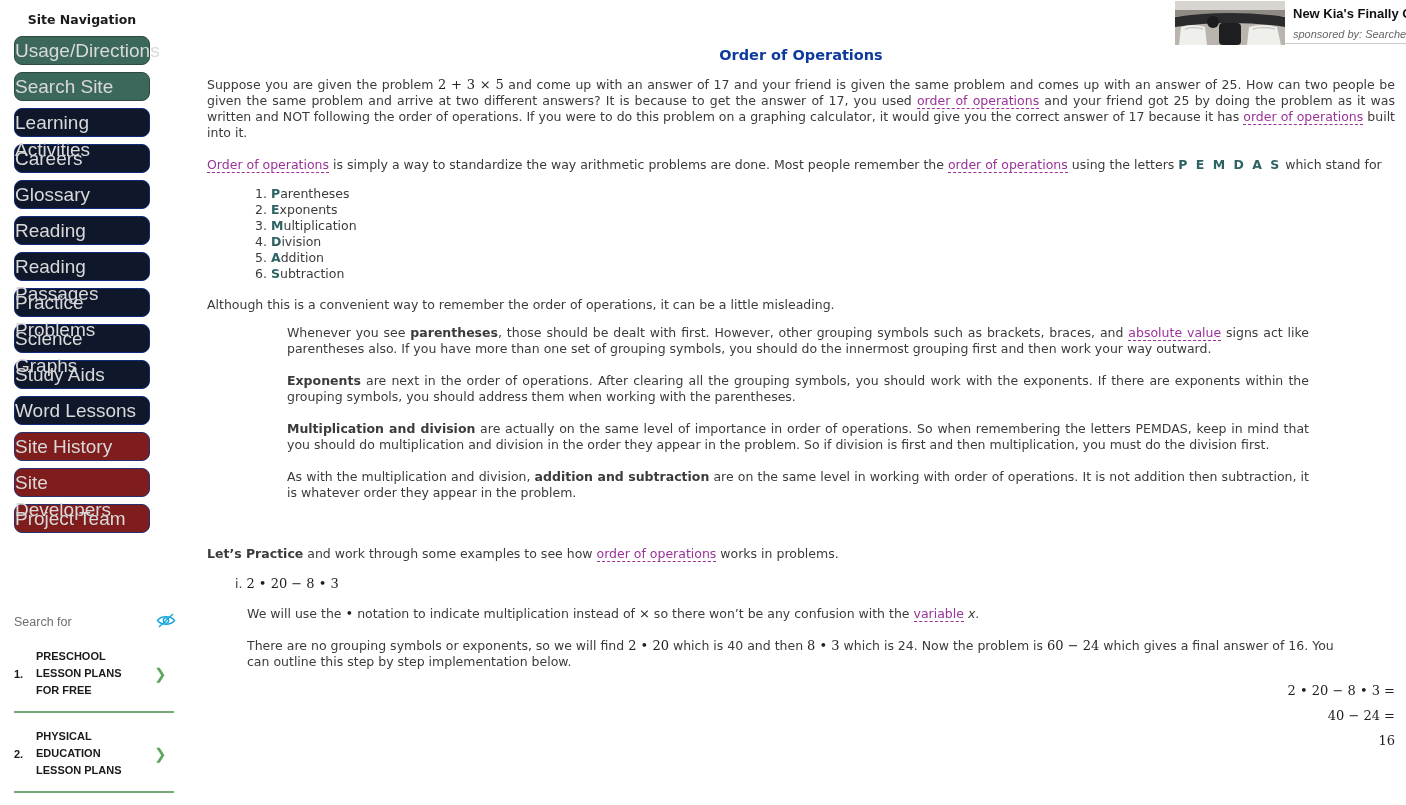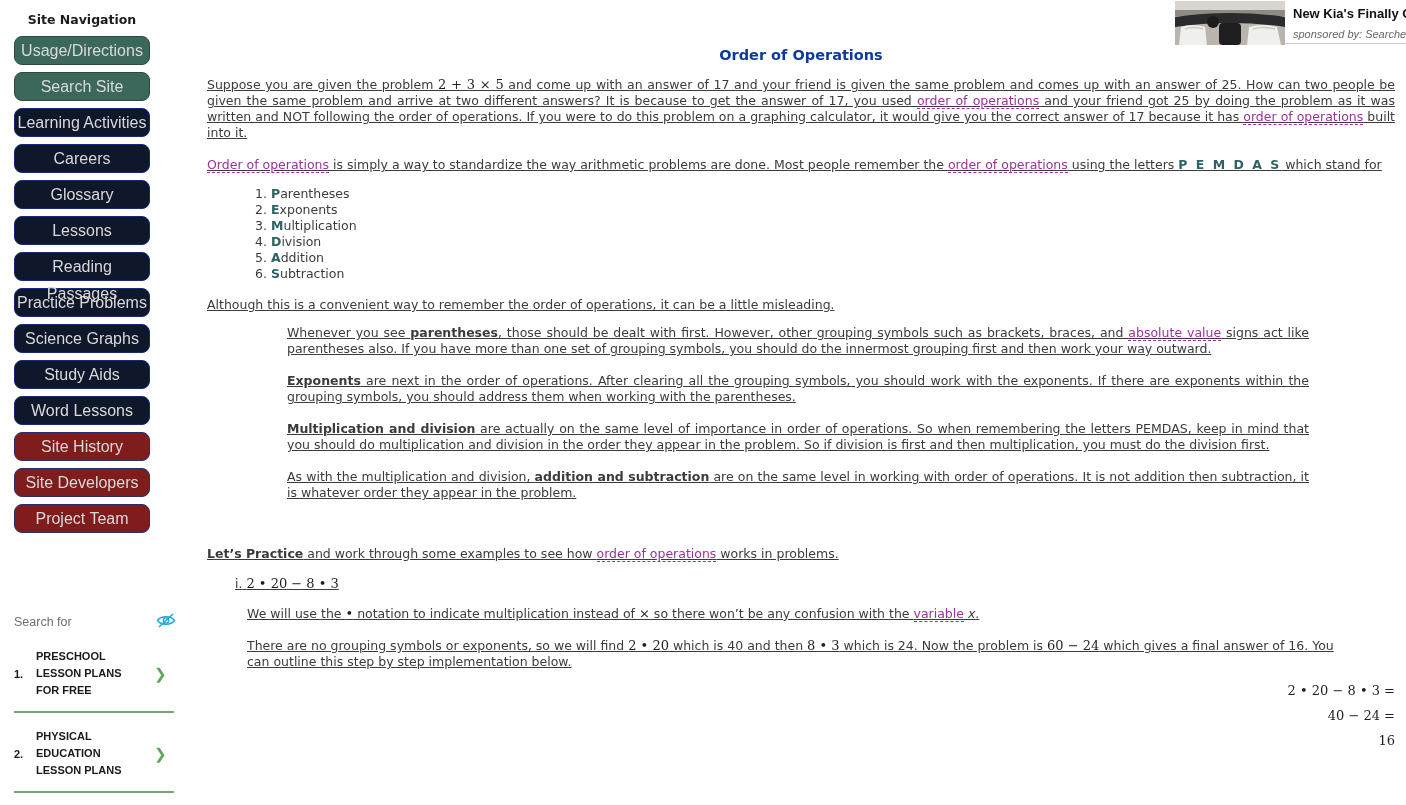--- a/index.html
+++ b/index.html
@@ -11,22 +11,22 @@
   }
 
   
   .sidebar { position:absolute; left:0; top:0; width:182px; }
   .sidebar-title {
     margin:12px 0 9px 14px; width:136px; text-align:center;
     font-weight:bold; font-size:12.5px; color:#1c1c1c;
   }
   .nav-btn {
     width:136px; height:29px; line-height:27px; margin:0 0 7px 14px;
-    border-radius:8px; text-align:center; cursor:pointer;
-    color:#d9d9d9; font-family:"Liberation Sans", sans-serif; font-size:16px;
+    border-radius:8px; text-align:left; cursor:pointer;
+    color:#d9d9d9; font-family:"Liberation Sans", sans-serif; font-size:19px;
     border:1px solid #26316d;
   }
   .nav-btn.green  { background:#3c685c; border-color:#2c4a44; }
   .nav-btn.blue   { background:#0f172a; border-color:#122a7a; }
   .nav-btn.maroon { background:#7f1d1d; border-color:#28306e; }
 
   
   .search-ad { position:absolute; left:14px; top:612px; width:168px; }
   .search-for-row {
     display:flex; justify-content:space-between; align-items:center;
@@ -57,21 +57,21 @@
     font-size:13px; color:#111111; margin:2px 0 7px 0;
   }
   .top-ad-sponsored {
     font-family:"Liberation Sans", sans-serif; font-style:italic;
     font-size:11px; color:#666666;
   }
 
   
   .content { position:absolute; left:207px; top:0; width:1188px; font-size:12.5px; line-height:16px; }
   .page-title { text-align:center; font-weight:bold; font-size:14.5px; color:#0d3a9d; margin:47px 0 0 0; }
-  .body-p { margin:0; text-align:justify;text-decoration:underline; }
+  .body-p { margin:0; text-align:justify; }
   #p1 { margin-top:14px; }
   #p2 { margin-top:16px; text-align:left; }
   #p3 { margin-top:15px; text-align:left; }
   ol.pemdas { margin:13px 0 0 24px; padding-left:40px; }
   ol.pemdas li { margin:0; }
   .pemdas-letter { font-weight:bold; color:#2e6363; }
   .indent-block { margin:16px 86px 0 80px; text-align:justify; }
   #block1 { margin-top:12px; }
   #practice { margin-top:45px; text-align:left; }
   .example-line { margin:14px 0 0 28px; }
@@ -94,21 +94,21 @@
 <body>
 
 <div class="sidebar">
   <div class="sidebar-title">Site Navigation</div>
   <div>
       <div class="nav-btn green">Usage/Directions</div>
       <div class="nav-btn green">Search Site</div>
       <div class="nav-btn blue">Learning Activities</div>
       <div class="nav-btn blue">Careers</div>
       <div class="nav-btn blue">Glossary</div>
-      <div class="nav-btn blue">Lessons</div>
+      <div class="nav-btn blue">Reading</div>
       <div class="nav-btn blue">Reading Passages</div>
       <div class="nav-btn blue">Practice Problems</div>
       <div class="nav-btn blue">Science Graphs</div>
       <div class="nav-btn blue">Study Aids</div>
       <div class="nav-btn blue">Word Lessons</div>
       <div class="nav-btn maroon">Site History</div>
       <div class="nav-btn maroon">Site Developers</div>
       <div class="nav-btn maroon">Project Team</div>
     </div>
 

